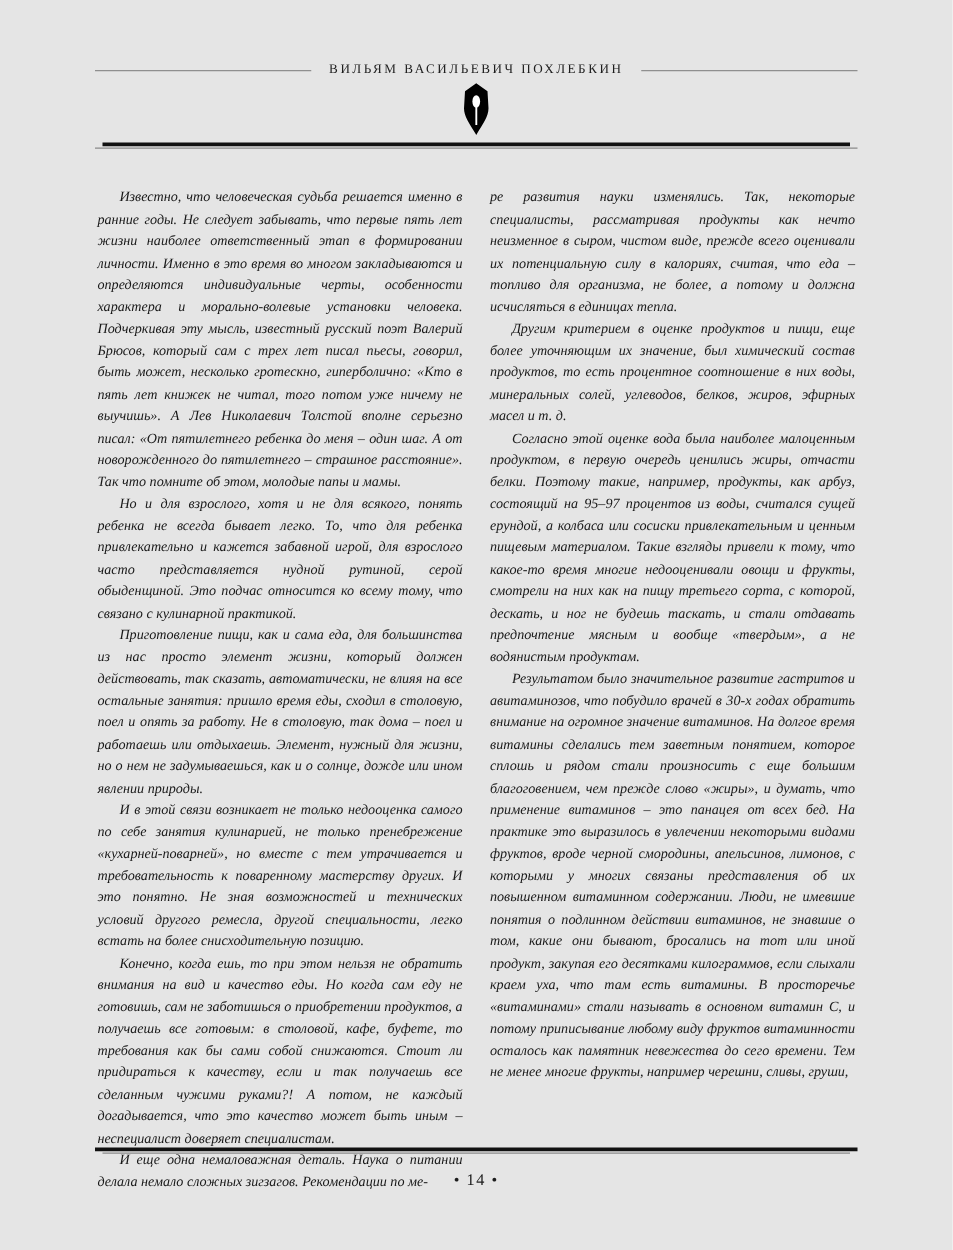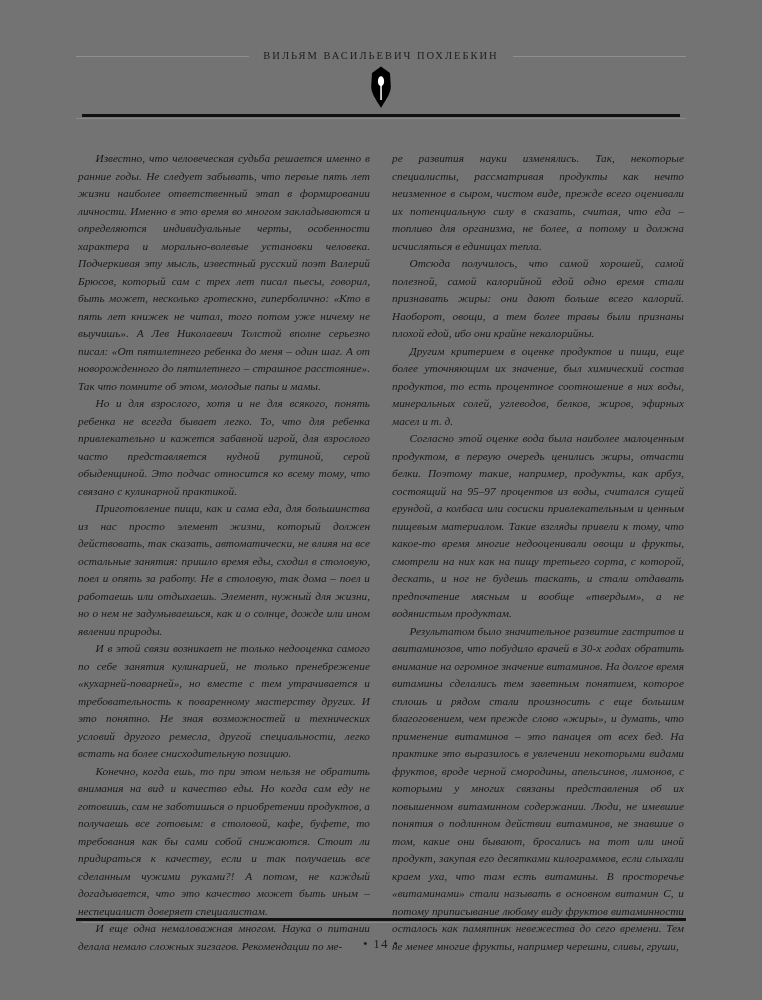--- a/index.html
+++ b/index.html
@@ -12,21 +12,21 @@
     height: 1000px;
     font-family: "Liberation Serif", "DejaVu Serif", serif;
     color: #1a1a1a;
     overflow: hidden;
   }
 
   .page {
     position: relative;
     width: 762px;
     height: 1000px;
-    background: #737373;
+    background: #e5e5e5;
     box-sizing: border-box;
   }
 
   
   .running-head {
     position: absolute;
     left: 76px;
     top: 46px;
     width: 610px;
     height: 18px;
@@ -187,25 +187,24 @@
     <div class="thick"></div>
   </div>
 
   <div class="columns">
     <div class="col">
       <p>Известно, что человеческая судьба решается именно в ранние годы. Не следует забывать, что первые пять лет жизни наиболее ответственный этап в формировании личности. Именно в это время во многом закладываются и определяются индивидуальные черты, особенности характера и морально-волевые установки человека. Подчеркивая эту мысль, известный русский поэт Валерий Брюсов, который сам с трех лет писал пьесы, говорил, быть может, несколько гротескно, гиперболично: «Кто в пять лет книжек не читал, того потом уже ничему не выучишь». А Лев Николаевич Толстой вполне серьезно писал: «От пятилетнего ребенка до меня – один шаг. А от новорожденного до пятилетнего – страшное расстояние». Так что помните об этом, молодые папы и мамы.</p>
       <p>Но и для взрослого, хотя и не для всякого, понять ребенка не всегда бывает легко. То, что для ребенка привлекательно и кажется забавной игрой, для взрослого часто представляется нудной рутиной, серой обыденщиной. Это подчас относится ко всему тому, что связано с кулинарной практикой.</p>
       <p>Приготовление пищи, как и сама еда, для большинства из нас просто элемент жизни, который должен действовать, так сказать, автоматически, не влияя на все остальные занятия: пришло время еды, сходил в столовую, поел и опять за работу. Не в столовую, так дома – поел и работаешь или отдыхаешь. Элемент, нужный для жизни, но о нем не задумываешься, как и о солнце, дожде или ином явлении природы.</p>
       <p>И в этой связи возникает не только недооценка самого по себе занятия кулинарией, не только пренебрежение «кухарней-поварней», но вместе с тем утрачивается и требовательность к поваренному мастерству других. И это понятно. Не зная возможностей и технических условий другого ремесла, другой специальности, легко встать на более снисходительную позицию.</p>
       <p>Конечно, когда ешь, то при этом нельзя не обратить внимания на вид и качество еды. Но когда сам еду не готовишь, сам не заботишься о приобретении продуктов, а получаешь все готовым: в столовой, кафе, буфете, то требования как бы сами собой снижаются. Стоит ли придираться к качеству, если и так получаешь все сделанным чужими руками?! А потом, не каждый догадывается, что это качество может быть иным – неспециалист доверяет специалистам.</p>
-      <p>И еще одна немаловажная многом. Наука о питании делала немало сложных зигзагов. Рекомендации по ме-</p>
+      <p>И еще одна немаловажная деталь. Наука о питании делала немало сложных зигзагов. Рекомендации по ме-</p>
     </div>
     <div class="col">
-      <p class="cont">ре развития науки изменялись. Так, некоторые специалисты, рассматривая продукты как нечто неизменное в сыром, чистом виде, прежде всего оценивали их потенциальную силу в сказать, считая, что еда – топливо для организма, не более, а потому и должна исчисляться в единицах тепла.</p>
-      <p>Отсюда получилось, что самой хорошей, самой полезной, самой калорийной едой одно время стали признавать жиры: они дают больше всего калорий. Наоборот, овощи, а тем более травы были признаны плохой едой, ибо они крайне некалорийны.</p>
+      <p class="cont">ре развития науки изменялись. Так, некоторые специалисты, рассматривая продукты как нечто неизменное в сыром, чистом виде, прежде всего оценивали их потенциальную силу в калориях, считая, что еда – топливо для организма, не более, а потому и должна исчисляться в единицах тепла.</p>
       <p>Другим критерием в оценке продуктов и пищи, еще более уточняющим их значение, был химический состав продуктов, то есть процентное соотношение в них воды, минеральных солей, углеводов, белков, жиров, эфирных масел и т. д.</p>
       <p>Согласно этой оценке вода была наиболее малоценным продуктом, в первую очередь ценились жиры, отчасти белки. Поэтому такие, например, продукты, как арбуз, состоящий на 95–97 процентов из воды, считался сущей ерундой, а колбаса или сосиски привлекательным и ценным пищевым материалом. Такие взгляды привели к тому, что какое-то время многие недооценивали овощи и фрукты, смотрели на них как на пищу третьего сорта, с которой, дескать, и ног не будешь таскать, и стали отдавать предпочтение мясным и вообще «твердым», а не водянистым продуктам.</p>
       <p>Результатом было значительное развитие гастритов и авитаминозов, что побудило врачей в 30-х годах обратить внимание на огромное значение витаминов. На долгое время витамины сделались тем заветным понятием, которое сплошь и рядом стали произносить с еще большим благоговением, чем прежде слово «жиры», и думать, что применение витаминов – это панацея от всех бед. На практике это выразилось в увлечении некоторыми видами фруктов, вроде черной смородины, апельсинов, лимонов, с которыми у многих связаны представления об их повышенном витаминном содержании. Люди, не имевшие понятия о подлинном действии витаминов, не знавшие о том, какие они бывают, бросались на тот или иной продукт, закупая его десятками килограммов, если слыхали краем уха, что там есть витамины. В просторечье «витаминами» стали называть в основном витамин С, и потому приписывание любому виду фруктов витаминности осталось как памятник невежества до сего времени. Тем не менее многие фрукты, например черешни, сливы, груши,</p>
     </div>
   </div>
 
   <div class="rule-bottom">
     <div class="thick"></div>
     <div class="thin"></div>
   </div>

